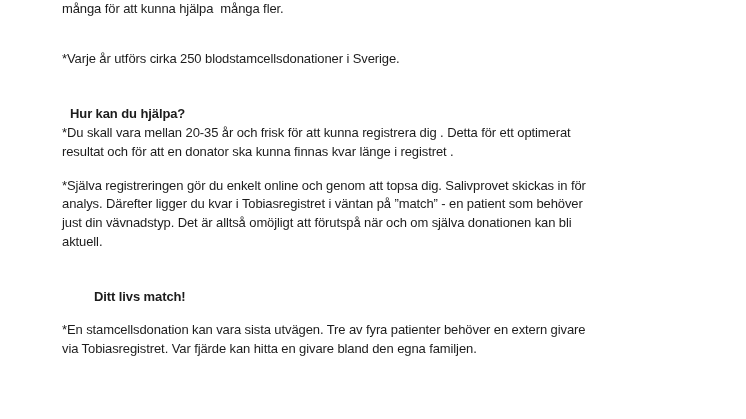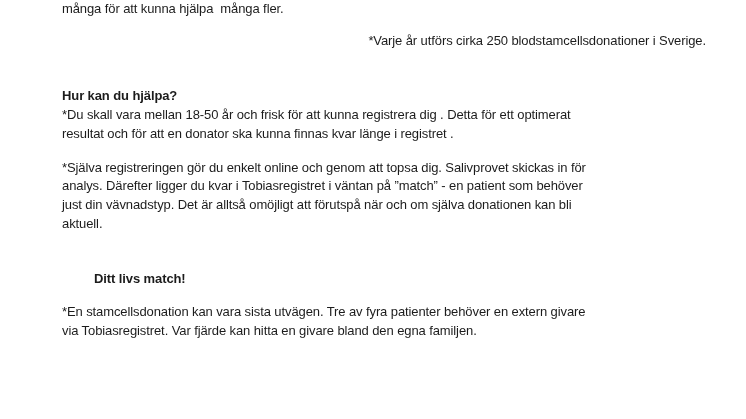--- a/index.html
+++ b/index.html
@@ -23,39 +23,39 @@
   .para, .heading {
     margin: 0;
     white-space: pre; 
     letter-spacing: -0.1px;
   }
   .heading {
     font-weight: bold;
   }
   
   .b0 { margin-top: 0; }
-  .b1 { margin-top: 13px; text-align: right; }
-  .b2 { margin-top: 37px; }
+  .b1 { margin-top: 31px; }
+  .b2 { margin-top: 37px; margin-left: 8px; }
   .b3 { margin-top: 0; }
   .b4 { margin-top: 15px; }
   .b5 { margin-top: 37px; padding-left: 32px; }
   .b6 { margin-top: 19px; }
   .b7 { margin-top: 14px; }
 </style>
 </head>
 <body>
 
 <div class="page">
   <p class="para b0">många för att kunna hjälpa  många fler.</p>
 
   <p class="para b1">*Varje år utförs cirka 250 blodstamcellsdonationer i Sverige.</p>
 
   <p class="heading b2">Hur kan du hjälpa?</p>
 
-  <p class="para b3">*Du skall vara mellan 18-50 år och frisk för att kunna registrera dig . Detta för ett optimerat
+  <p class="para b3">*Du skall vara mellan 20-35 år och frisk för att kunna registrera dig . Detta för ett optimerat
 resultat och för att en donator ska kunna finnas kvar länge i registret .</p>
 
   <p class="para b4">*Själva registreringen gör du enkelt online och genom att topsa dig. Salivprovet skickas in för
 analys. Därefter ligger du kvar i Tobiasregistret i väntan på ”match” - en patient som behöver
 just din vävnadstyp. Det är alltså omöjligt att förutspå när och om själva donationen kan bli
 aktuell.</p>
 
   <p class="heading b5">Ditt livs match!</p>
 
 

